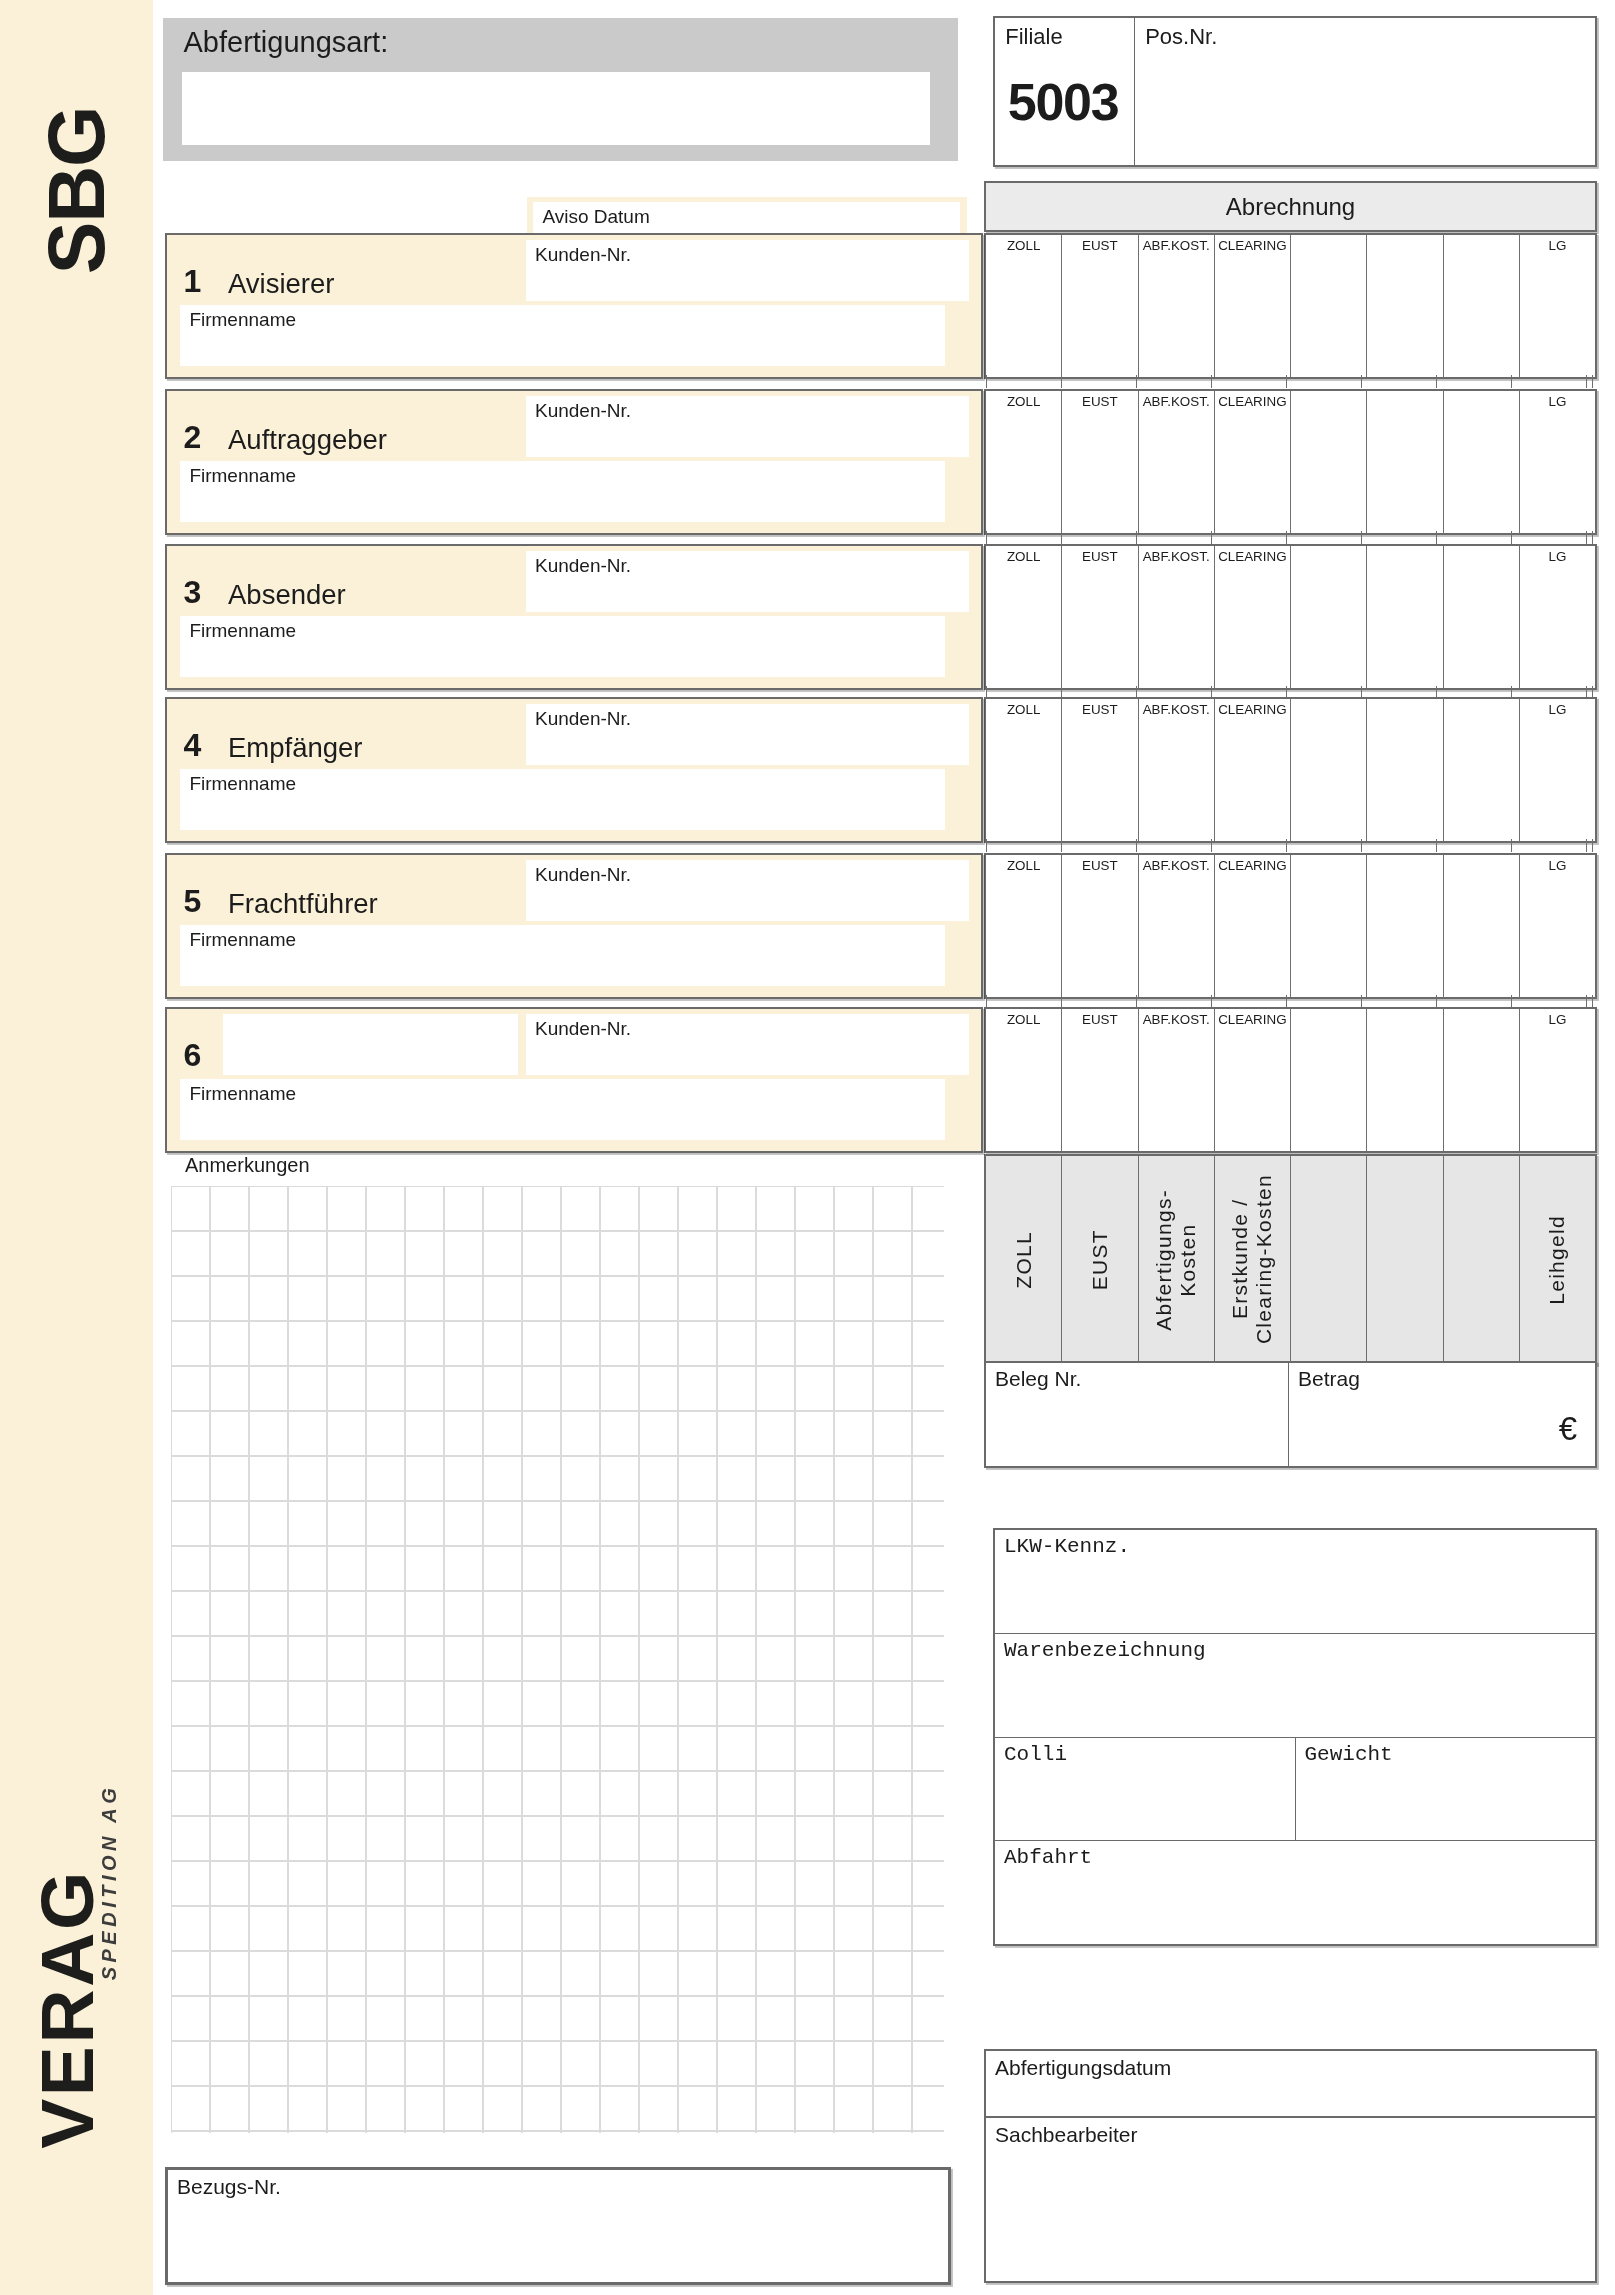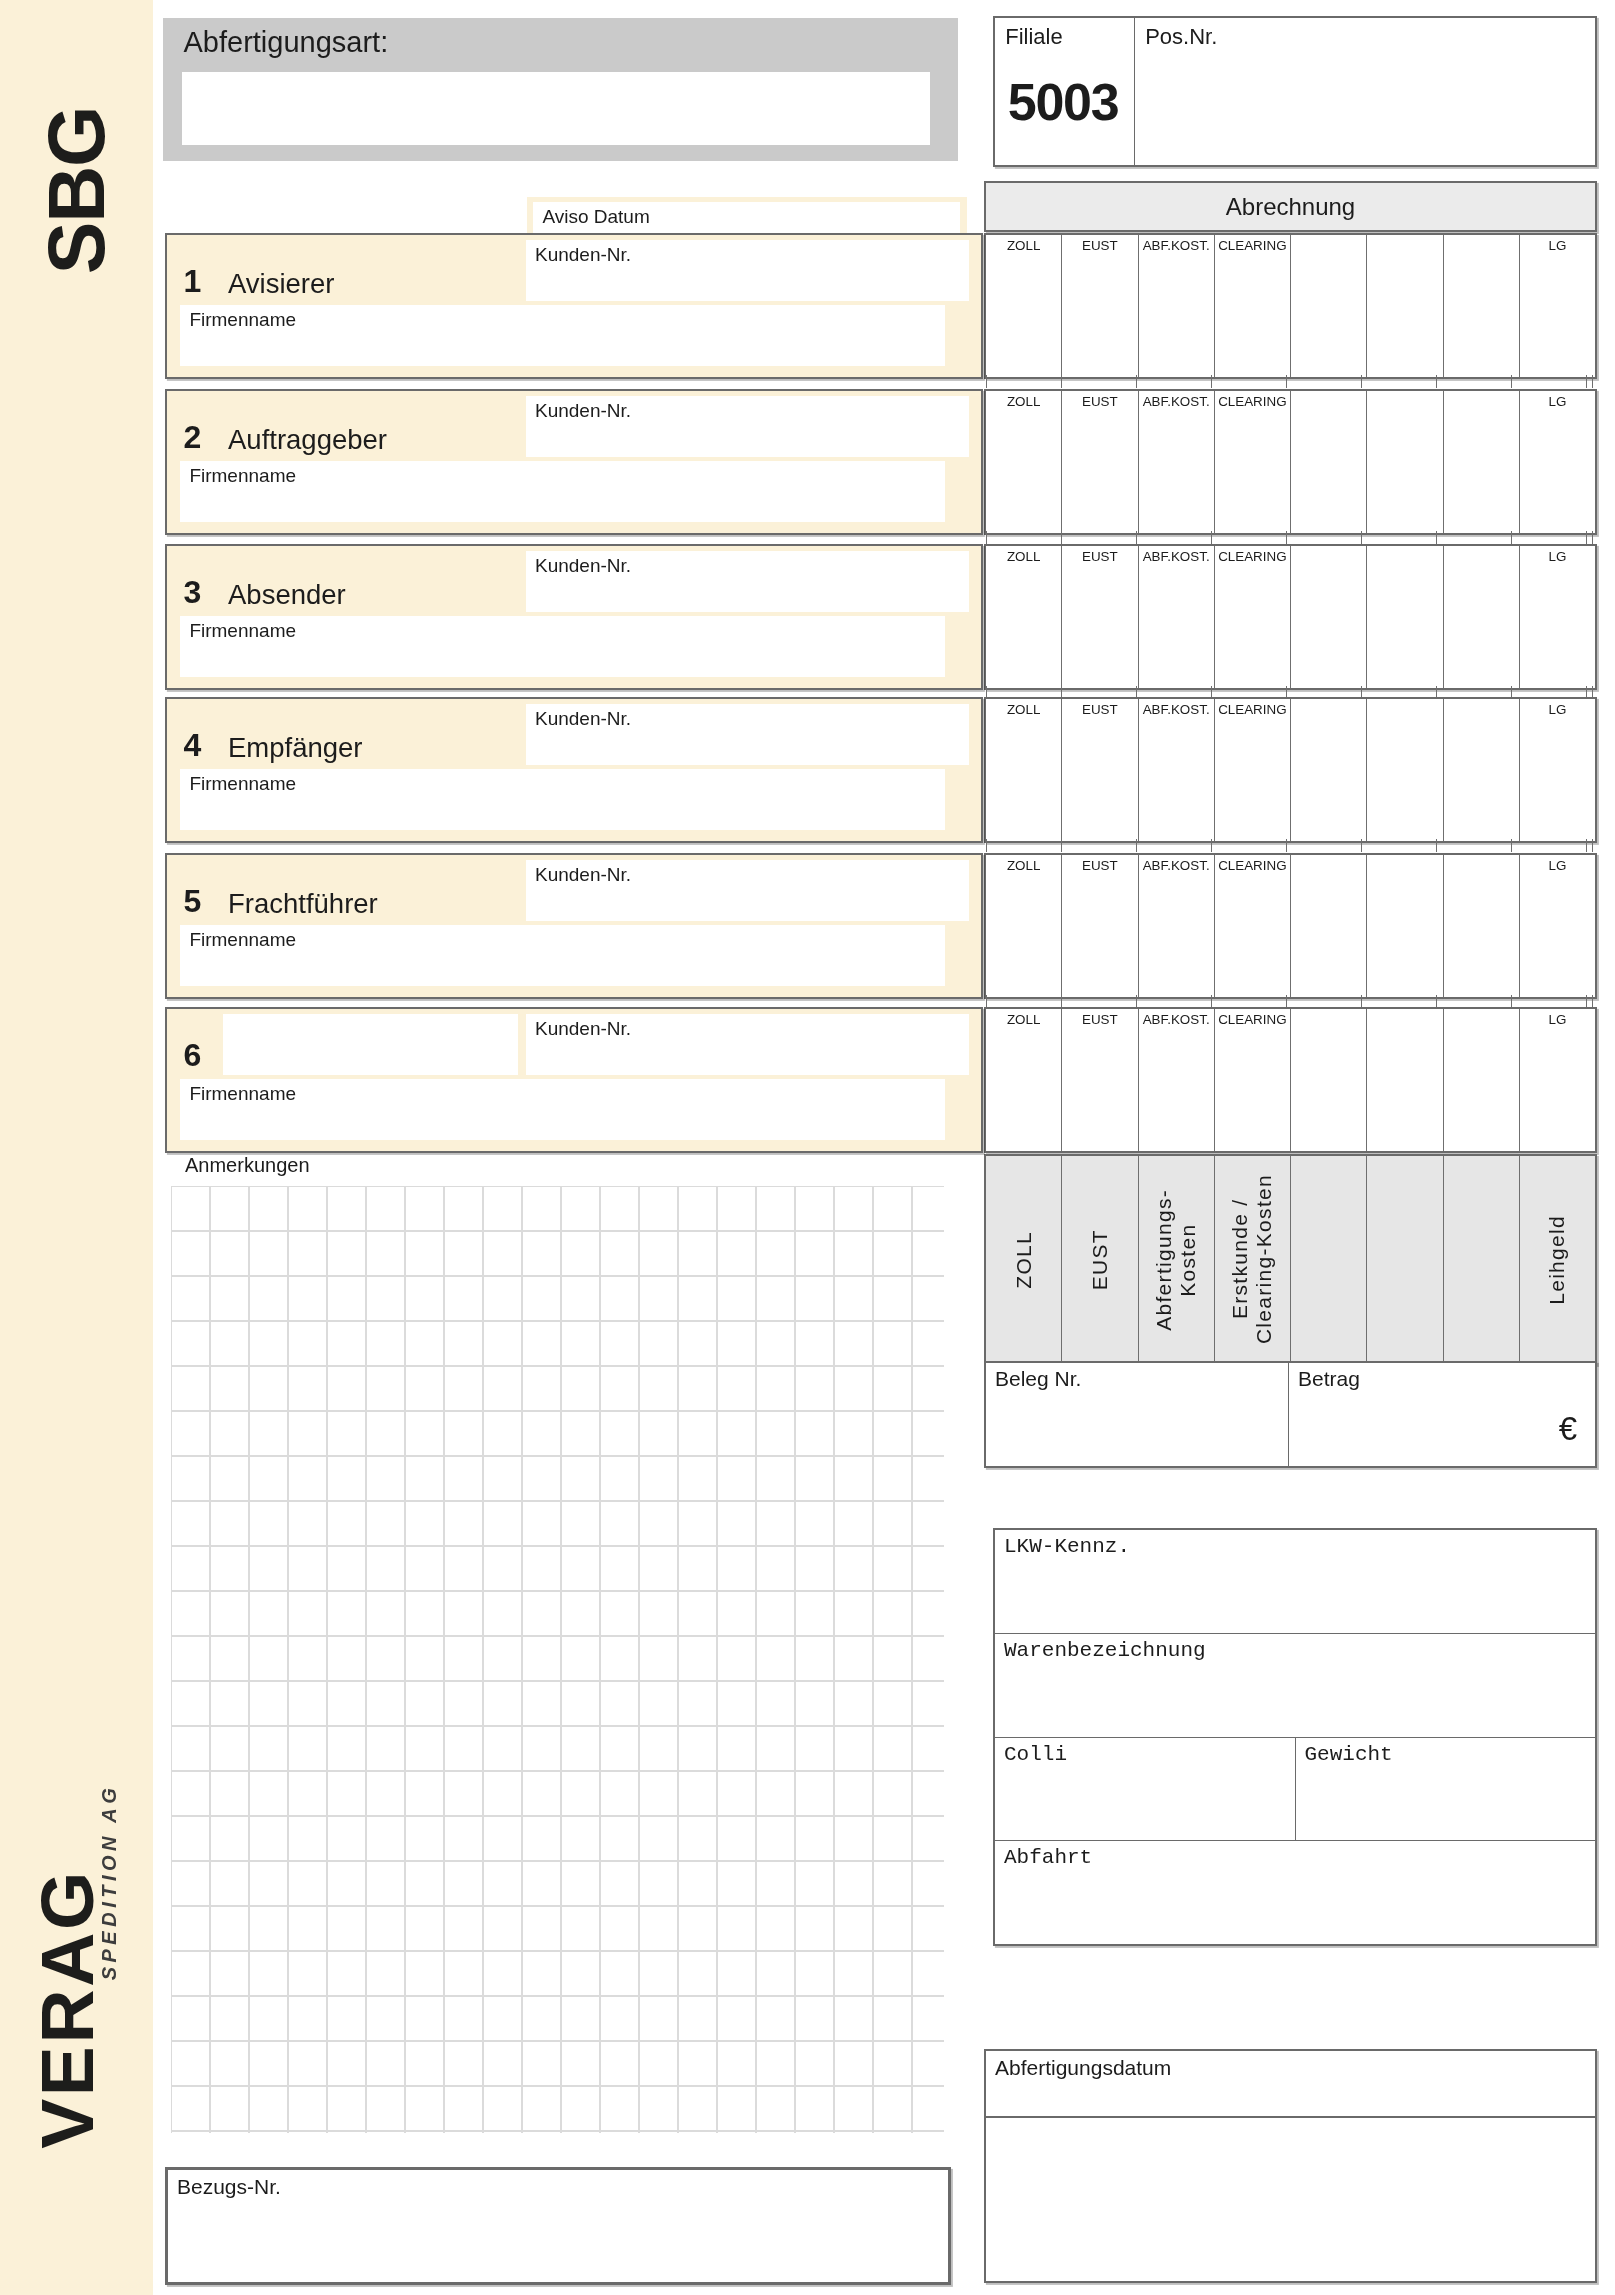--- a/index.html
+++ b/index.html
@@ -413,20 +413,23 @@
       <div class="cargo-half">
         <span class="cargo-label">Abfahrt</span>
       </div>
     </div>
   </div>
 
   <div id="proc" class="abs">
     <div id="proc-date">
       <span class="cargo-label">Abfertigungsdatum</span>
     </div>
+    <div id="proc-clerk">
+      <span class="cargo-label">Sachbearbeiter</span>
+    </div>
   </div>
 
   <div id="bezug-box">
     <span class="cargo-label">Bezugs-Nr.</span>
   </div>
 
 </div>
 
 
 </body></html>

